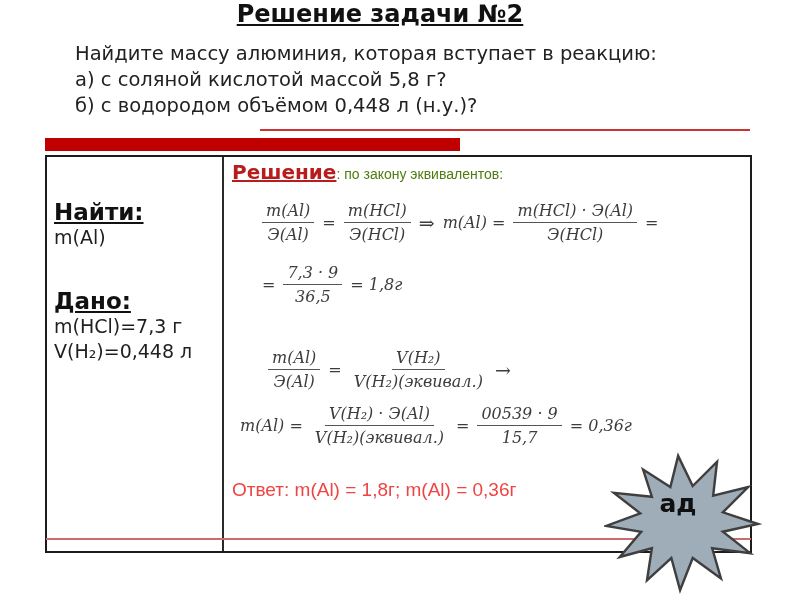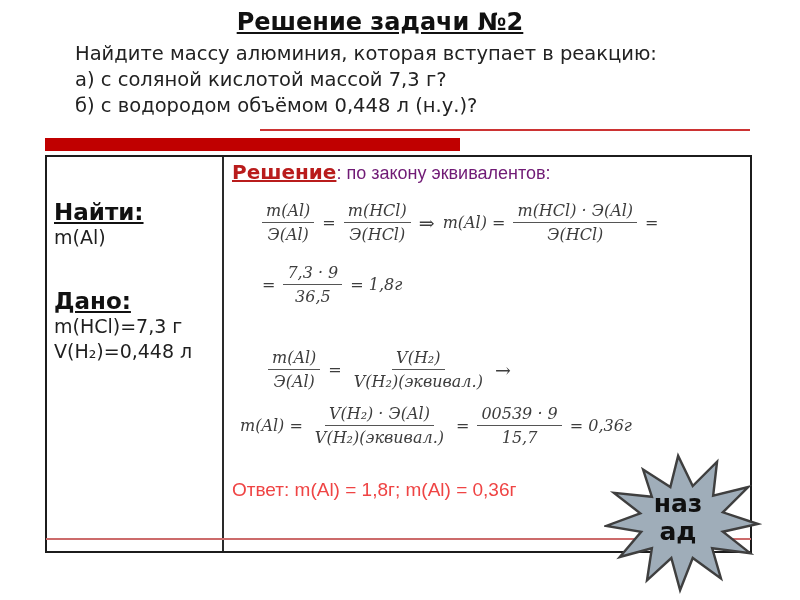--- a/index.html
+++ b/index.html
@@ -1,21 +1,21 @@
 <!DOCTYPE html>
 <html style="--accent-red: #c00000; --thin-line-red: #cc3333; --thin-line-red2: #cc6b6b; --burst-fill: #9fadb9; --burst-stroke: #3f3f3f;"><head>
 <meta charset="utf-8">
 <style>
   html,body { margin:0; padding:0; }
   body {
     width:800px; height:600px; position:relative; overflow:hidden;
     background:#ffffff; font-family:"DejaVu Sans", sans-serif; color:#1a1a1a;
   }
   .title {
-    position:absolute; left:0; top:8px; width:760px; text-align:center;
+    position:absolute; left:0; top:0; width:760px; text-align:center;
     font-size:24px; font-weight:bold; text-decoration:underline; color:#111;
   }
   .problem {
     position:absolute; left:75px; top:41px; font-size:19.5px; line-height:26px;
     white-space:nowrap; color:#222;
   }
   .accent-line-top {
     position:absolute; left:260px; top:129px; width:490px; height:2px;
     background:var(--thin-line-red, #cc3333);
   }
@@ -43,21 +43,21 @@
     line-height:26px; color:#111;margin-top:38px;
   }
   .cell-value { font-size:19px; line-height:25px; color:#1f1f1f; }
   .solution-header {
     position:absolute; left:232px; top:160px; white-space:nowrap;
   }
   .solution-header .lbl {
     font-size:20px; font-weight:bold; text-decoration:underline; color:#b91c1c;
   }
   .solution-header .sub {
-    font-family:"Liberation Sans", sans-serif; font-size:18px; color:#701a75;
+    font-family:"Liberation Sans", sans-serif; font-size:14px; color:#4d7c0f;
   }
   .fx {
     position:absolute; display:flex; align-items:center;
     font-family:"DejaVu Serif", serif; font-style:italic;
     font-size:16px; color:#3d3d3d; white-space:nowrap;
   }
   .fx > span { margin:0 4px; }
   .frac { display:inline-flex; flex-direction:column; align-items:center; margin:0 4px; }
   .frac .num { padding:0 4px 2px; border-bottom:1px solid #555; }
   .frac .den { padding:2px 4px 0; }
@@ -76,21 +76,21 @@
     font-size:25px; font-weight:bold; line-height:28px; color:#101010;
   }
 </style>
 </head>
 <body>
 
 <div class="title">Решение задачи №2</div>
 
 <div class="problem">
   <div>Найдите массу алюминия, которая вступает в реакцию:</div>
-  <div>а) с соляной кислотой массой 7,3 г?</div>
+  <div>а) с соляной кислотой массой 5,8 г?</div>
   <div>б) с водородом объёмом 0,448 л (н.у.)?</div>
 </div>
 
 <div class="accent-line-top"></div>
 <div class="accent-bar"></div>
 
 <div class="table"></div>
 <div class="divider"></div>
 
 <div class="find-cell">
@@ -162,16 +162,15 @@
 
 <div class="answer">Ответ: m(Al) = 1,8г; m(Al) = 0,36г</div>
 
 <div class="accent-line-bottom"></div>
 
 <div class="burst">
   <svg width="158" height="142" viewBox="0 0 162 146">
     <polygon points="158,74 122,62 148,36 112,45 116,10 91,35 76,4 68,36 40,18 49,46 10,42 37,63 2,76 38,82 16,108 49,99 44,132 69,109 78,142 91,109 120,130 111,99 150,104 122,82" fill="#9fadb9" stroke="#3f3f3f" stroke-width="2.5" stroke-linejoin="miter"></polygon>
   </svg>
   <div class="burst-label">
-    <div>наз</div>
     <div>ад</div>
   </div>
 </div>
 
 </body></html>

